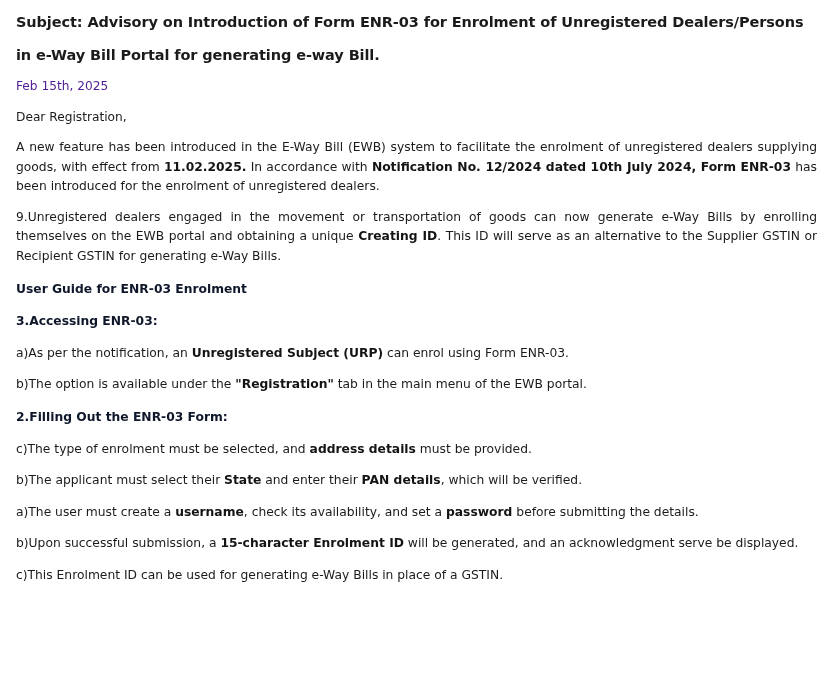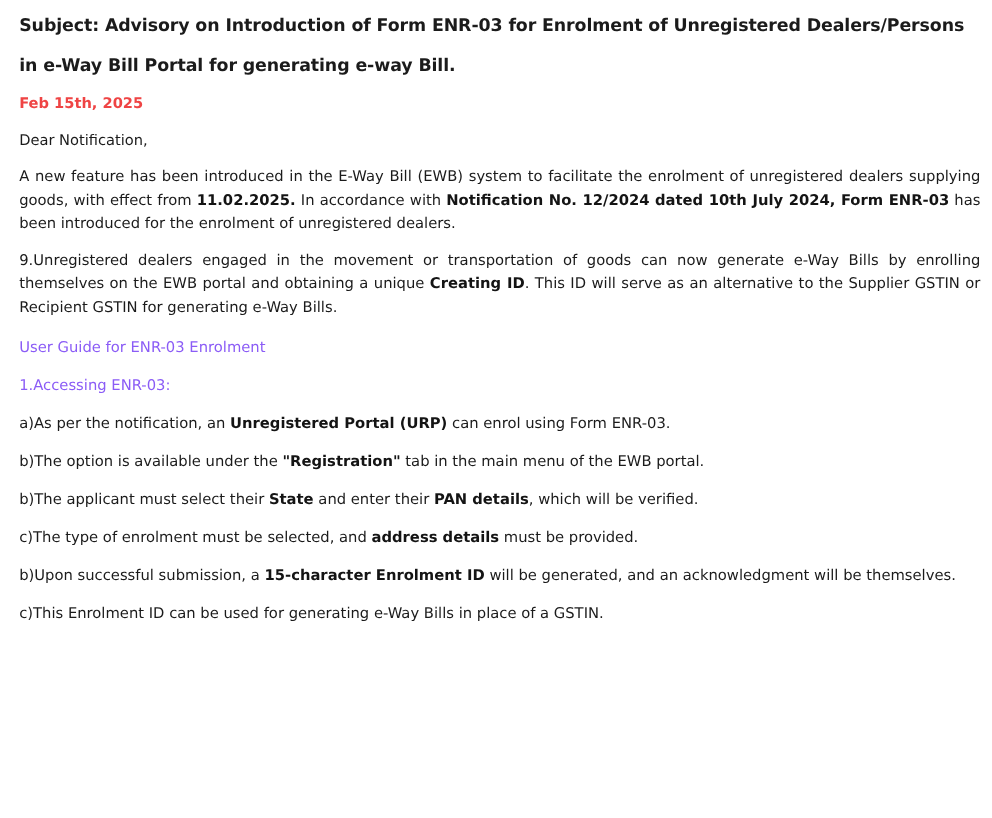--- a/index.html
+++ b/index.html
@@ -27,74 +27,75 @@
     line-height: 33px;
     letter-spacing: -0.1px;
     color: #1b1b1b;
     margin: 0 0 2px 0;
     text-align: left;
     width: 806px;
   }
   .meta {
     font-size: 12.2px;
     line-height: 22px;
-    color: #ef4444;
+    color: #4c1d95;
     margin: 3px 0 0 0;
-    font-weight: bold;
   }
   .salutation {
     font-size: 12.2px;
     line-height: 22px;
     margin: 9px 0 0 0;
   }
   p.body-para {
     font-size: 12.3px;
     line-height: 19.6px;
     margin: 11px 16px 0 0;
     text-align: justify;
     width: 801px;
     color: #1b1b1b;
   }
   p.body-para.first-para { margin-top: 10px; }
   h3.sec-head {
     font-size: 12.3px;
-    font-weight: normal;
+    font-weight: bold;
     line-height: 19.6px;
     margin: 13px 0 0 0;
-    color: #8b5cf6;
+    color: #0f172a;
   }
   p.step {
     font-size: 12.3px;
     line-height: 19.6px;
     margin: 12px 0 0 0;
     color: #1b1b1b;
     width: 801px;
   }
   .b { font-weight: bold; color: #141414; }
 </style>
 </head>
 <body>
 
 <div class="page">
 
   <h1 class="subject">Subject: Advisory on Introduction of Form ENR-03 for Enrolment of Unregistered Dealers/Persons in e-Way Bill Portal for generating e-way Bill.</h1>
 
   <div class="meta">Feb 15th, 2025</div>
 
-  <div class="salutation">Dear Notification,</div>
+  <div class="salutation">Dear Registration,</div>
 
   <p class="body-para first-para"><span>A new feature has been introduced in the E-Way Bill (EWB) system to facilitate the enrolment of unregistered dealers supplying goods, with effect from </span><span class="b">11.02.2025.</span><span> In accordance with </span><span class="b">Notification No. 12/2024 dated 10th July 2024, Form ENR-03</span><span> has been introduced for the enrolment of unregistered dealers.</span></p>
 
   <p class="body-para"><span>9.Unregistered dealers engaged in the movement or transportation of goods can now generate e-Way Bills by enrolling themselves on the EWB portal and obtaining a unique </span><span class="b">Creating ID</span><span>. This ID will serve as an alternative to the Supplier GSTIN or Recipient GSTIN for generating e-Way Bills.</span></p>
 
   <h3 class="sec-head">User Guide for ENR-03 Enrolment</h3>
 
-  <h3 class="sec-head">1.Accessing ENR-03:</h3>
-  <p class="step"><span>a)As per the notification, an </span><span class="b">Unregistered Portal (URP)</span><span> can enrol using Form ENR-03.</span></p>
+  <h3 class="sec-head">3.Accessing ENR-03:</h3>
+  <p class="step"><span>a)As per the notification, an </span><span class="b">Unregistered Subject (URP)</span><span> can enrol using Form ENR-03.</span></p>
   <p class="step"><span>b)The option is available under the </span><span class="b">"Registration"</span><span> tab in the main menu of the EWB portal.</span></p>
 
+  <h3 class="sec-head">2.Filling Out the ENR-03 Form:</h3>
+  <p class="step"><span>c)The type of enrolment must be selected, and </span><span class="b">address details</span><span> must be provided.</span></p>
   <p class="step"><span>b)The applicant must select their </span><span class="b">State</span><span> and enter their </span><span class="b">PAN details</span><span>, which will be verified.</span></p>
-  <p class="step"><span>c)The type of enrolment must be selected, and </span><span class="b">address details</span><span> must be provided.</span></p>
 
-  <p class="step"><span>b)Upon successful submission, a </span><span class="b">15-character Enrolment ID</span><span> will be generated, and an acknowledgment will be themselves.</span></p>
+  <p class="step"><span>a)The user must create a </span><span class="b">username</span><span>, check its availability, and set a </span><span class="b">password</span><span> before submitting the details.</span></p>
+  <p class="step"><span>b)Upon successful submission, a </span><span class="b">15-character Enrolment ID</span><span> will be generated, and an acknowledgment serve be displayed.</span></p>
   <p class="step"><span>c)This Enrolment ID can be used for generating e-Way Bills in place of a GSTIN.</span></p>
 
 </div>
 
 </body></html>

